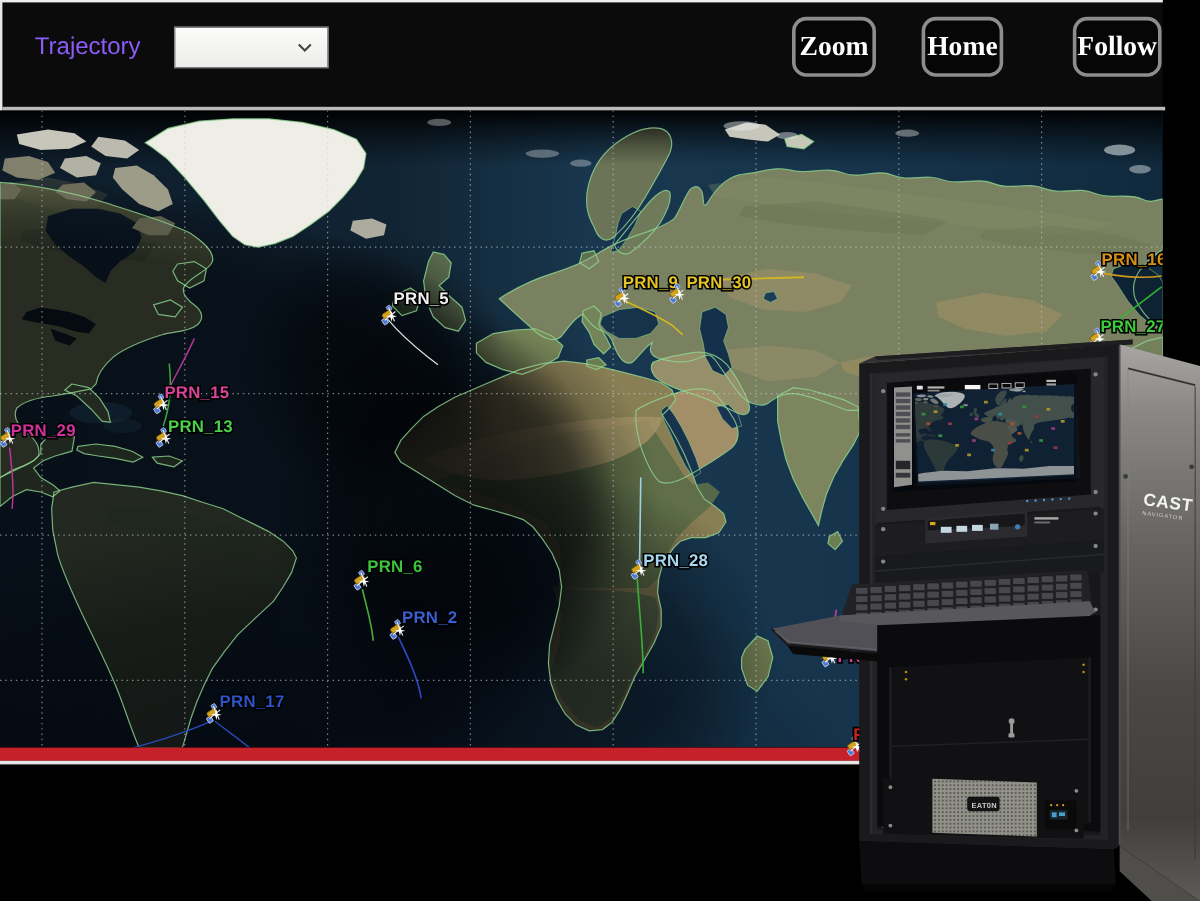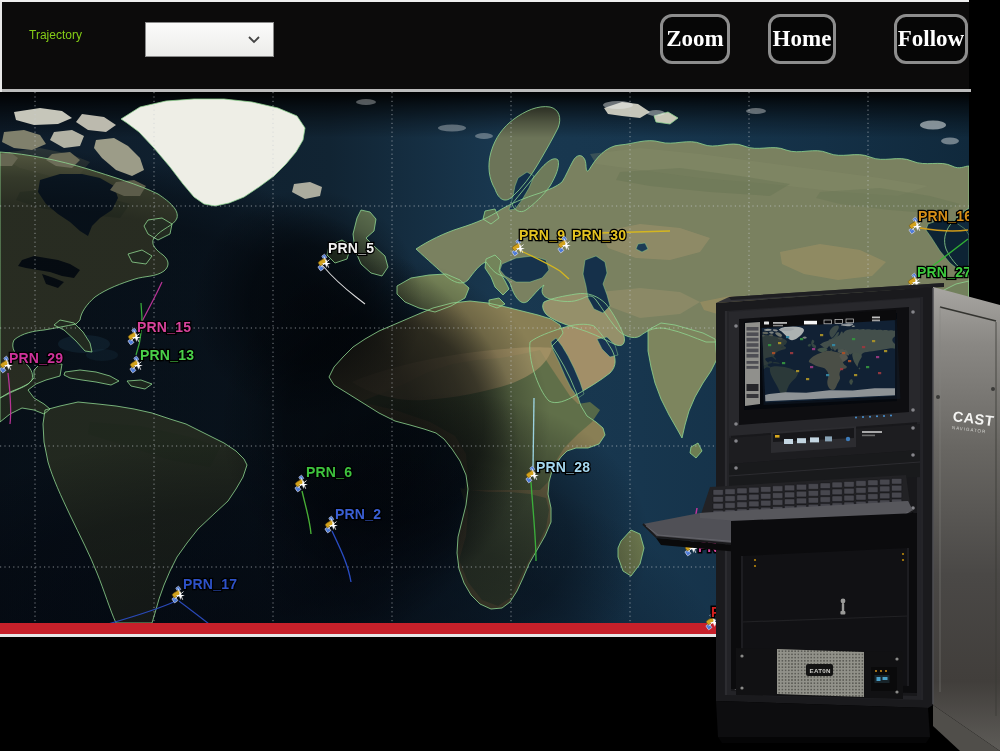--- a/index.html
+++ b/index.html
@@ -1,20 +1,20 @@
 <!DOCTYPE html>
 <html><head>
 <meta charset="utf-8">
 <style>
 html,body{margin:0;padding:0;background:#000;width:1000px;height:751px;overflow:hidden;}
 body{font-family:"Liberation Sans",sans-serif;position:relative;}
 #win{position:absolute;left:0;top:0;width:969px;height:637px;background:#000;}
 #toolbar{position:absolute;left:0;top:0;width:969px;height:92px;background:#0c0b0b;border-top:2px solid #efefef;border-left:2px solid #e8e8e8;box-sizing:border-box;}
 #toolbar .bline{position:absolute;left:0;top:87px;width:969px;height:3px;background:#bbbbbb;}
-#traj{position:absolute;left:27px;top:26px;color:#84cc16;font-size:12px;}
+#traj{position:absolute;left:27px;top:26px;color:#8b5cf6;font-size:20px;}
 #dd{position:absolute;left:143px;top:20px;width:129px;height:35px;background:linear-gradient(#fbfbfa,#ececea);border:1px solid #8a8a8a;box-sizing:border-box;}
 .btn{position:absolute;top:12px;height:50px;background:#060606;border:3px solid #8d8d8d;border-radius:12px;color:#fff;font-family:"Liberation Serif",serif;font-weight:bold;font-size:23px;text-align:center;line-height:43px;box-sizing:border-box;}
 #b1{left:658px;width:70px;}
 #b2{left:766px;width:68px;}
 #b3{left:876px;width:74px;margin-left:16px;}
 #mapwrap{position:absolute;left:0;top:92px;width:969px;height:531px;overflow:hidden;}
 #redbar{position:absolute;left:0;top:623px;width:969px;height:11px;background:#c6202a;}
 #whiteline{position:absolute;left:0;top:634px;width:969px;height:3px;background:#e6e6e6;}
 #rack{position:absolute;left:0;top:0;width:1000px;height:751px;pointer-events:none;}
 .slab{paint-order:stroke;stroke:#000;stroke-width:2.6px;letter-spacing:0.2px;}

